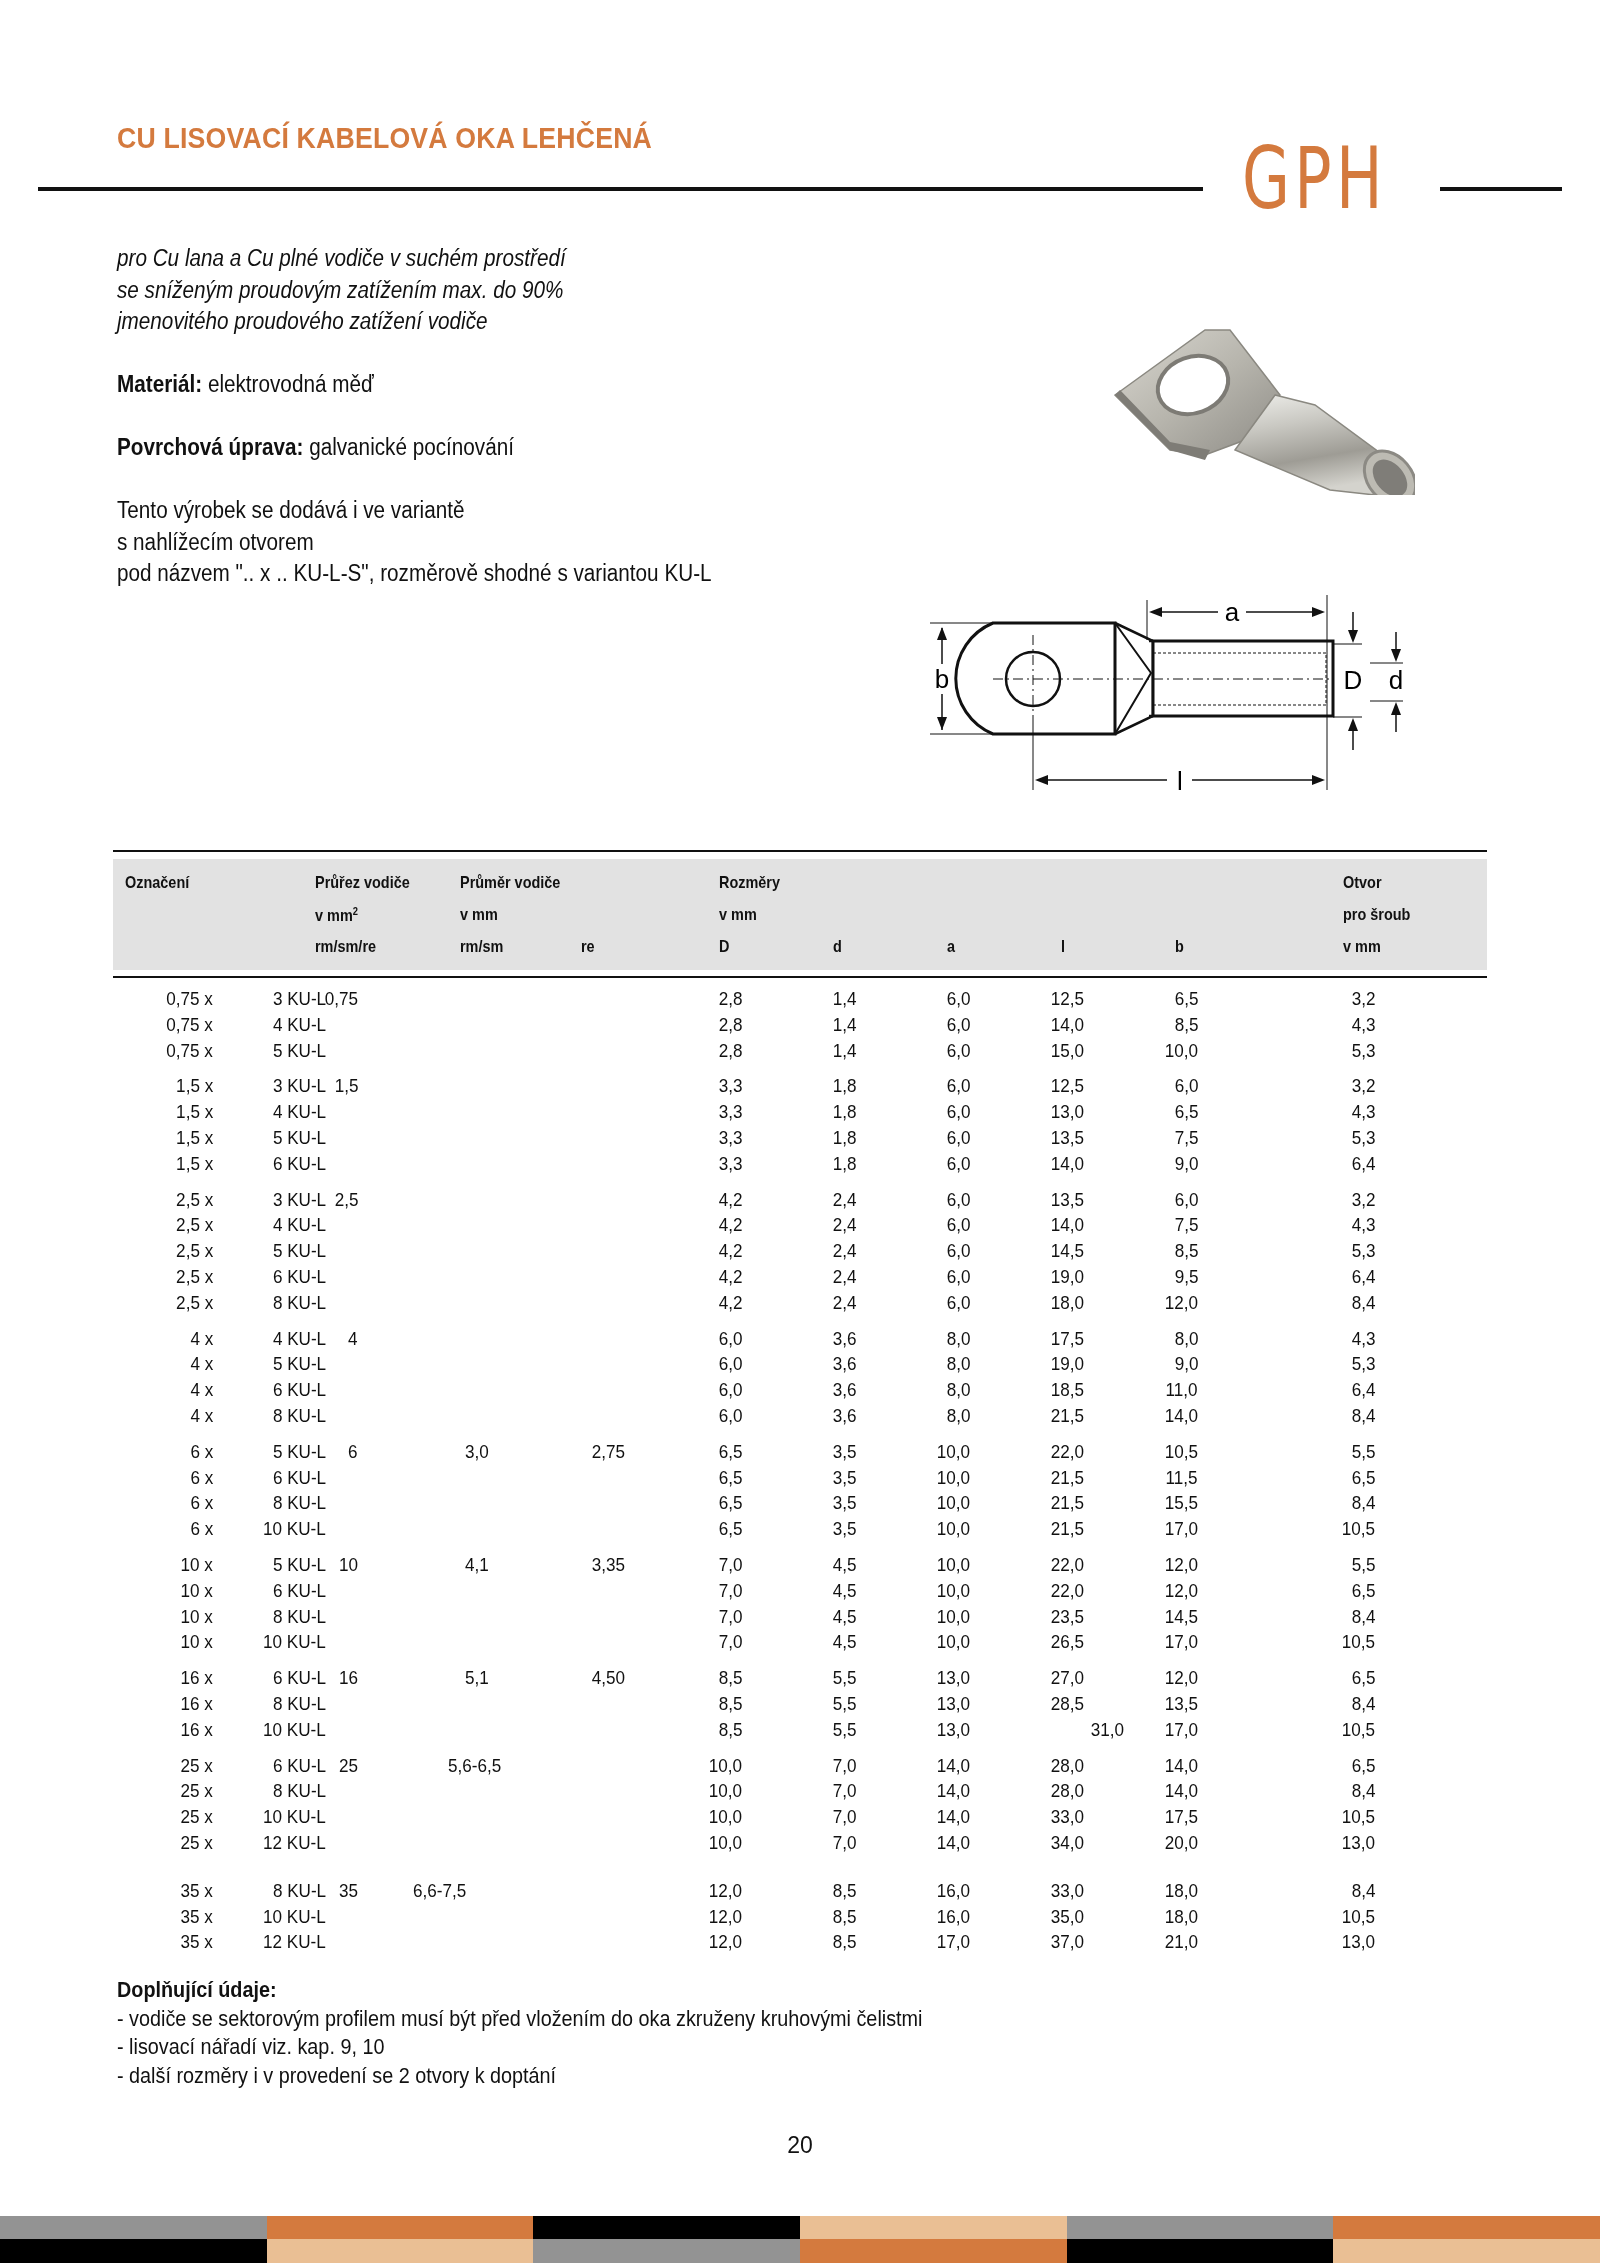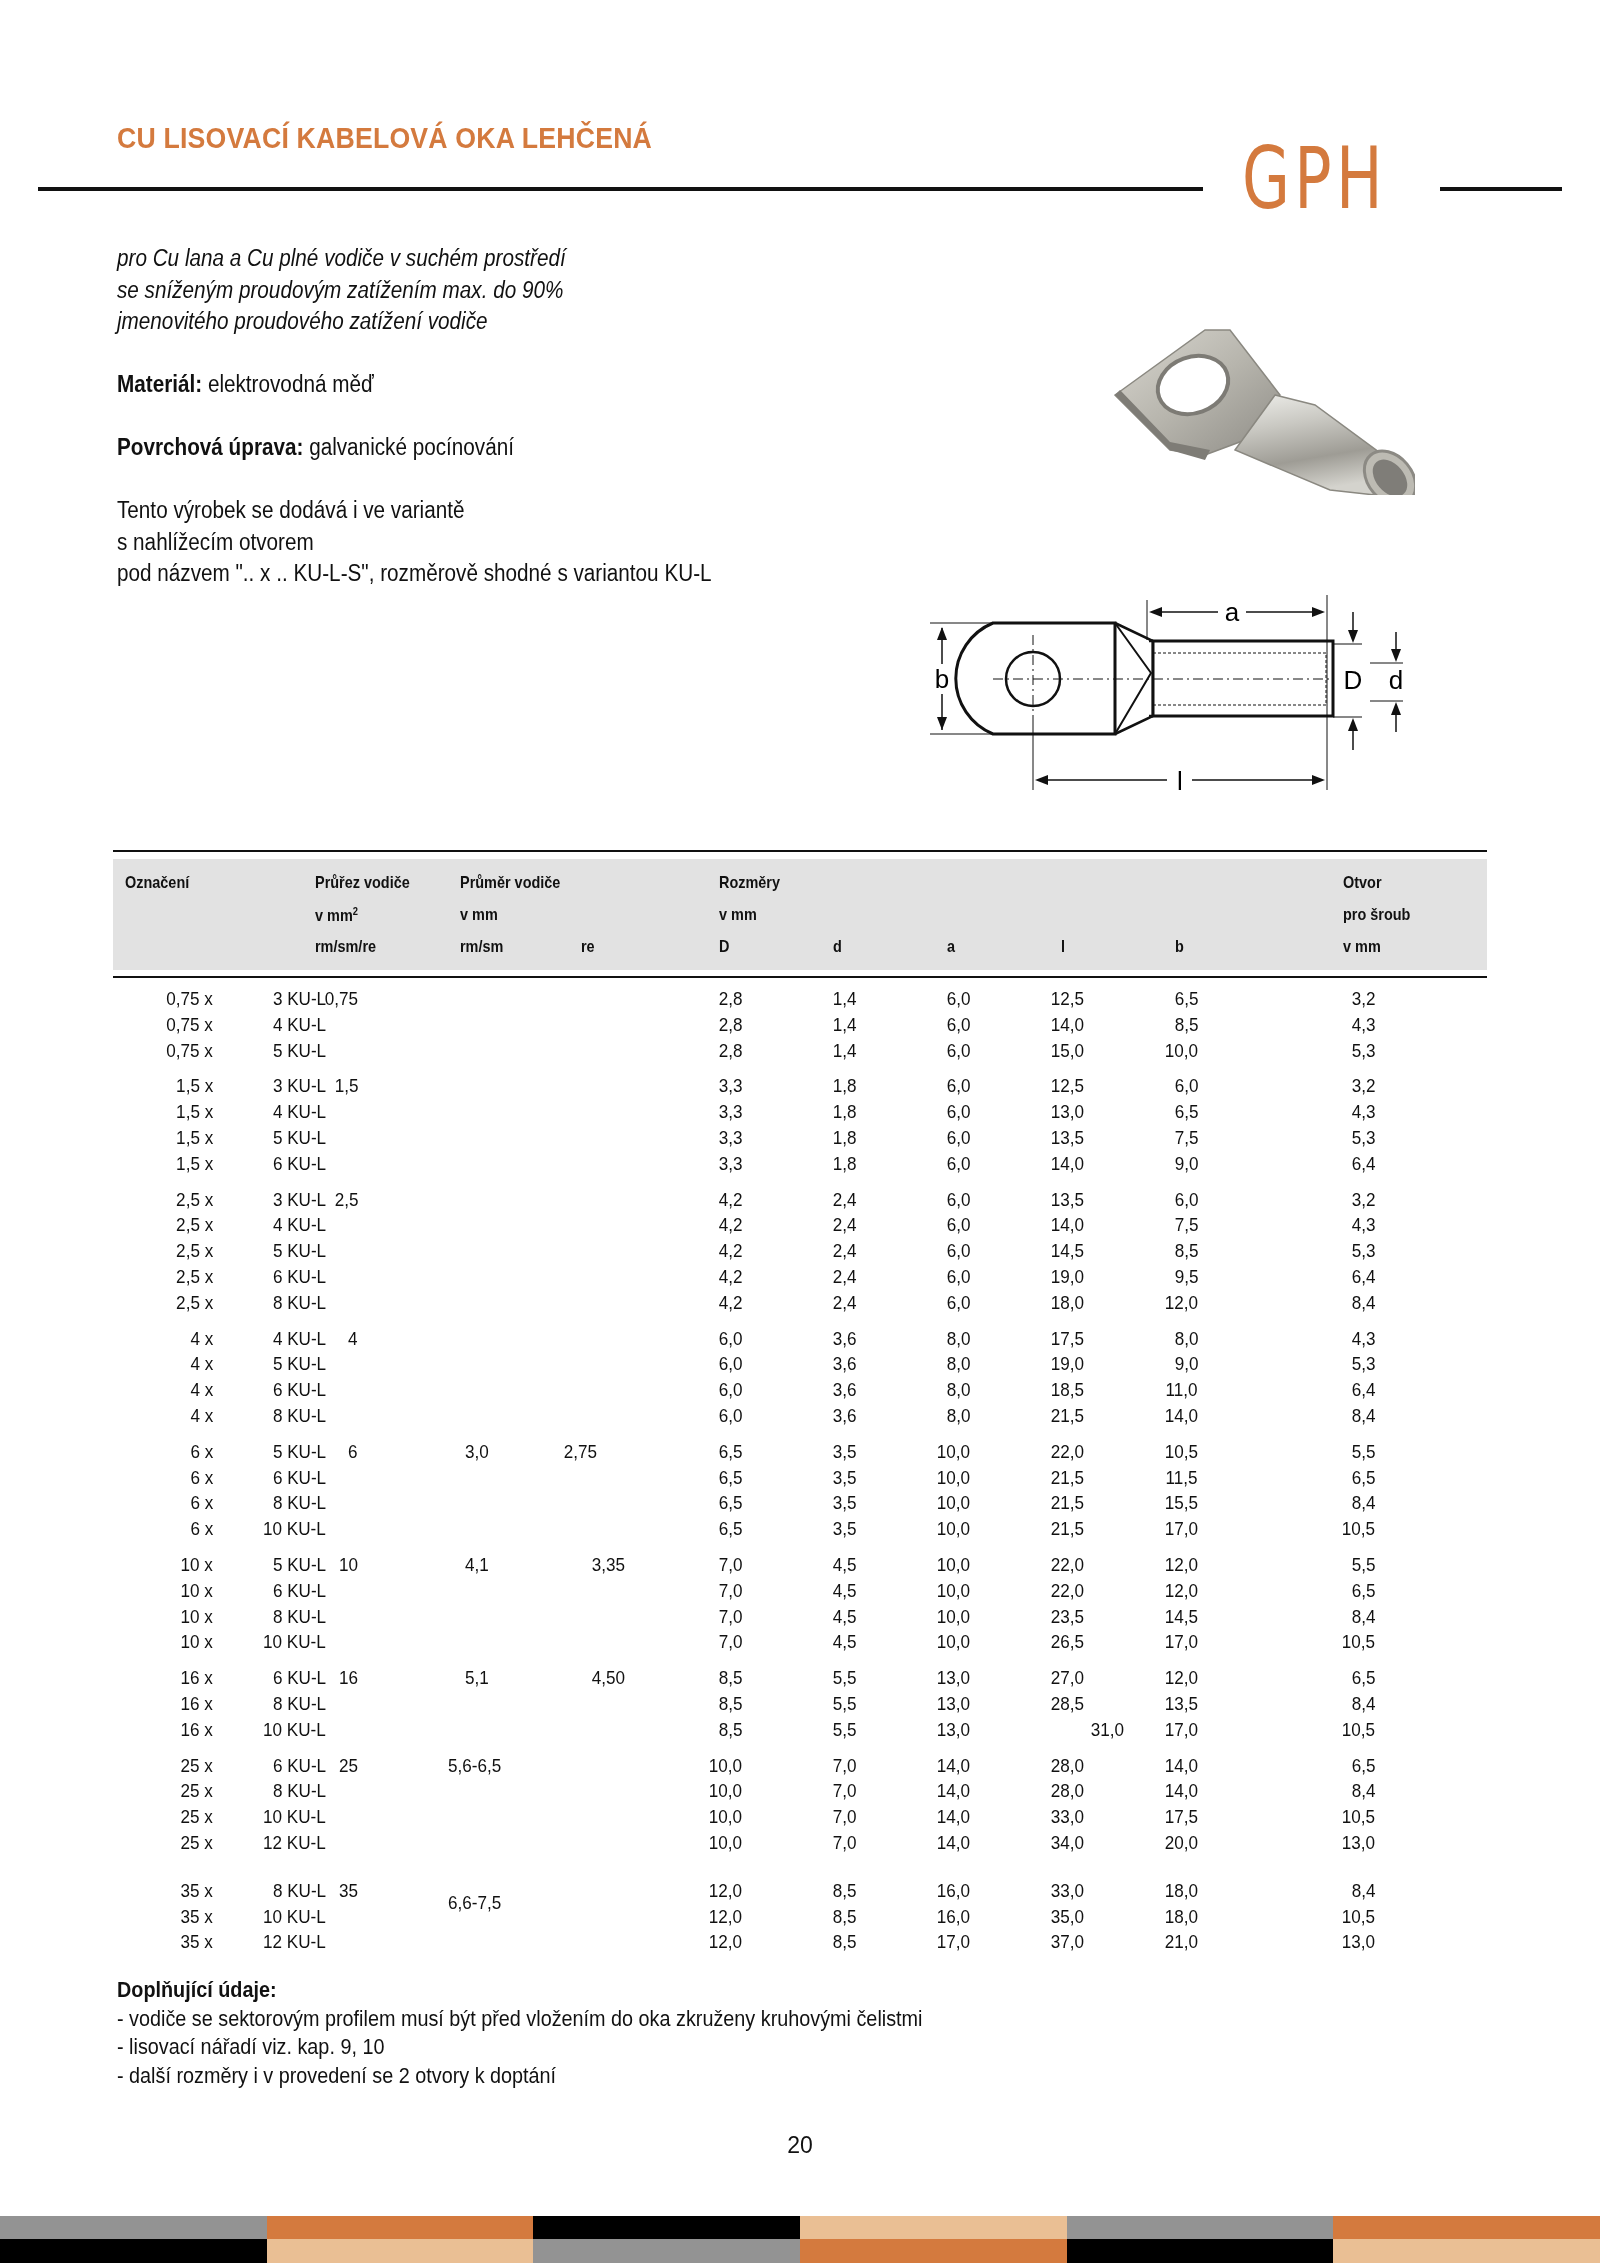--- a/index.html
+++ b/index.html
@@ -362,21 +362,21 @@
         <div class="cell r" style="left: 901px; width: 70px;"><span class="sc">21,5</span></div>
         <div class="cell r" style="left: 1015px; width: 70px;"><span class="sc">14,0</span></div>
         <div class="cell r" style="left: 1192px; width: 70px;"><span class="sc">8,4</span></div>
       </div>
       <div class="gap"></div>
       <div class="row">
         <div class="cell r" style="left: 0px; width: 100px;"><span class="sc">6 x</span></div>
         <div class="cell r" style="left: 105px; width: 108px;"><span class="sc">5 KU-L</span></div>
         <div class="cell r" style="left: 195px; width: 50px;"><span class="sc">6</span></div>
         <div class="cell " style="left: 300px; width: 130px; text-align: center;"><span class="scl">3,0</span></div>
-        <div class="cell r" style="left: 432px; width: 52px;"><span class="sc">2,75</span></div>
+        <div class="cell r" style="left: 460px; width: 52px;"><span class="sc">2,75</span></div>
         <div class="cell r" style="left: 559px; width: 70px;"><span class="sc">6,5</span></div>
         <div class="cell r" style="left: 673px; width: 70px;"><span class="sc">3,5</span></div>
         <div class="cell r" style="left: 787px; width: 70px;"><span class="sc">10,0</span></div>
         <div class="cell r" style="left: 901px; width: 70px;"><span class="sc">22,0</span></div>
         <div class="cell r" style="left: 1015px; width: 70px;"><span class="sc">10,5</span></div>
         <div class="cell r" style="left: 1192px; width: 70px;"><span class="sc">5,5</span></div>
       </div>
       <div class="row">
         <div class="cell r" style="left: 0px; width: 100px;"><span class="sc">6 x</span></div>
         <div class="cell r" style="left: 105px; width: 108px;"><span class="sc">6 KU-L</span></div>
@@ -527,21 +527,21 @@
         <div class="cell r" style="left: 787px; width: 70px;"><span class="sc">14,0</span></div>
         <div class="cell r" style="left: 901px; width: 70px;"><span class="sc">34,0</span></div>
         <div class="cell r" style="left: 1015px; width: 70px;"><span class="sc">20,0</span></div>
         <div class="cell r" style="left: 1192px; width: 70px;"><span class="sc">13,0</span></div>
       </div>
       <div class="gap-lg"></div>
       <div class="row">
         <div class="cell r" style="left: 0px; width: 100px;"><span class="sc">35 x</span></div>
         <div class="cell r" style="left: 105px; width: 108px;"><span class="sc">8 KU-L</span></div>
         <div class="cell r" style="left: 195px; width: 50px;"><span class="sc">35</span></div>
-        <div class="cell " style="left: 300px; width: 130px; text-align: center; margin-top: 12px;"><span class="scl">6,6-7,5</span></div>
+        <div class="cell " style="left: 300px; width: 130px; text-align: left;"><span class="scl">6,6-7,5</span></div>
         <div class="cell r" style="left: 460px; width: 52px;"><span class="sc"></span></div>
         <div class="cell r" style="left: 559px; width: 70px;"><span class="sc">12,0</span></div>
         <div class="cell r" style="left: 673px; width: 70px;"><span class="sc">8,5</span></div>
         <div class="cell r" style="left: 787px; width: 70px;"><span class="sc">16,0</span></div>
         <div class="cell r" style="left: 901px; width: 70px;"><span class="sc">33,0</span></div>
         <div class="cell r" style="left: 1015px; width: 70px;"><span class="sc">18,0</span></div>
         <div class="cell r" style="left: 1192px; width: 70px;"><span class="sc">8,4</span></div>
       </div>
       <div class="row">
         <div class="cell r" style="left: 0px; width: 100px;"><span class="sc">35 x</span></div>

